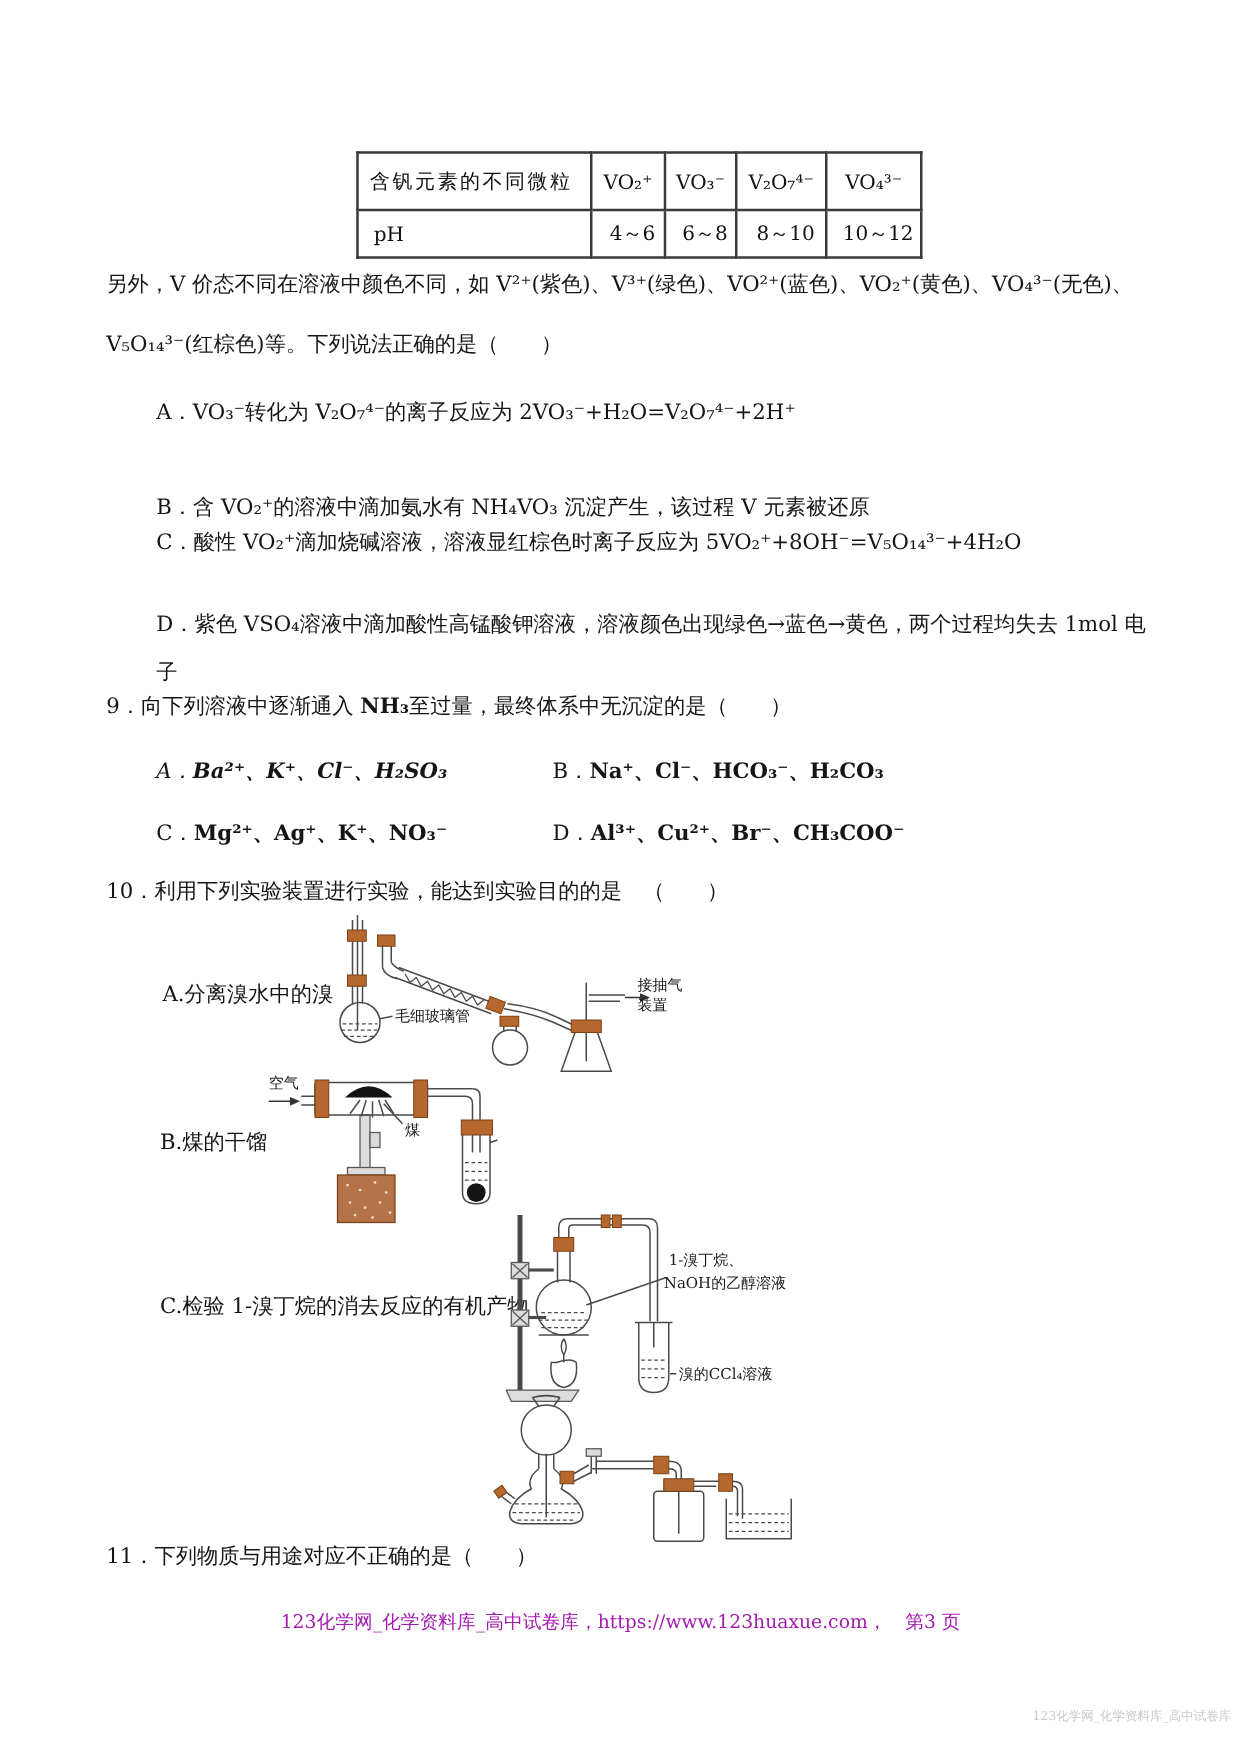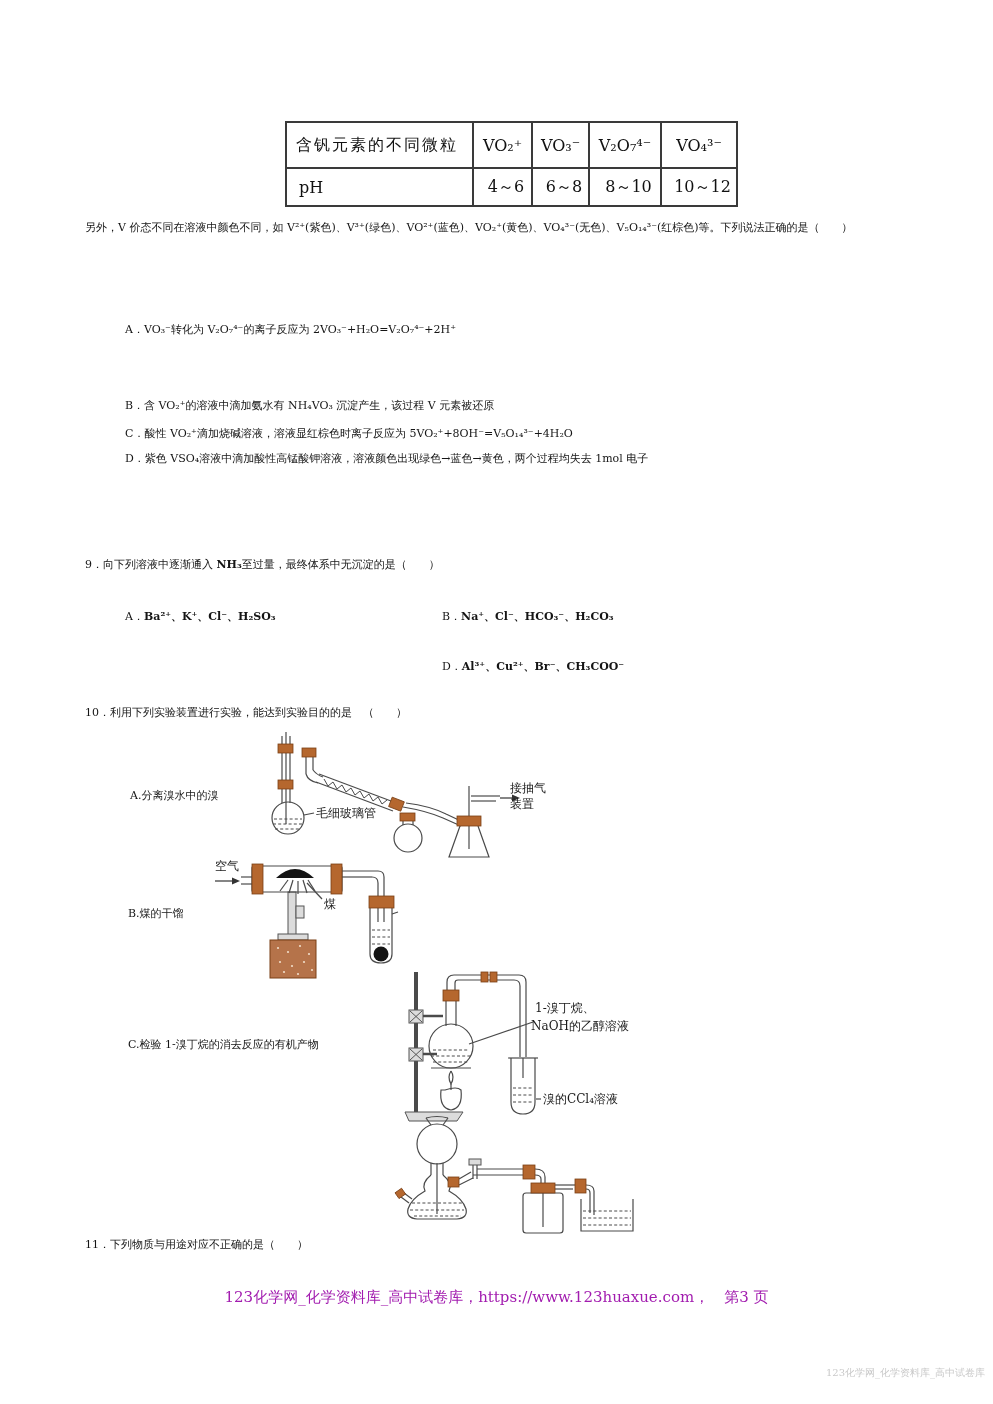--- a/index.html
+++ b/index.html
@@ -2,21 +2,21 @@
 <html><head>
 <meta charset="utf-8">
 <style>
   html,body { margin:0; padding:0; background:#ffffff; }
   .page {
     position:relative; width:993px; height:1404px; background:#fff;
     font-family:"DejaVu Serif","Liberation Serif",serif; color:#151515;
     overflow:hidden;
   }
   .abs { position:absolute; }
-  .t { font-size:11px; line-height:24px; }
+  .t { font-size:17px; line-height:24px; }
   .b { font-weight:bold; }
   table.vt { position:absolute; left:285px; top:121px; border-collapse:collapse; font-size:16px; color:#111; }
   .vt td { border:2px solid #3a3a3a; text-align:center; vertical-align:middle; padding:0 5px; }
   .vt tr.r1 td { height:44px; }
   .vt tr.r2 td { height:36px;padding-left:12px; }
   .vt td.lead { text-align:left; padding-left:9px; letter-spacing:2px; width:168px; }
   .vt td.c2 { width:47px;border-radius:17px; } .vt td.c3 { width:45px;border-radius:19px; } .vt td.c4 { width:60px; } .vt td.c5 { width:64px; }
   .q8d { width:805px; line-height:38px; }
   .intro { width:840px; line-height:48px; }
   .footer { position:absolute; left:0; right:0; top:1288px; text-align:center; font-size:15px; color:#a21caf; }
@@ -53,25 +53,26 @@
       <td>8～10</td>
       <td>10～12</td>
     </tr>
   </tbody>
     </table>
 
   <div class="abs t intro" style="left:85px; top:204px;">另外，V 价态不同在溶液中颜色不同，如 V²⁺(紫色)、V³⁺(绿色)、VO²⁺(蓝色)、VO₂⁺(黄色)、VO₄³⁻(无色)、V₅O₁₄³⁻(红棕色)等。下列说法正确的是（　　）</div>
   <div class="abs t" style="left:125px; top:318px;">A．VO₃⁻转化为 V₂O₇⁴⁻的离子反应为 2VO₃⁻+H₂O=V₂O₇⁴⁻+2H⁺</div>
   <div class="abs t" style="left:125px; top:370px;margin-top:24px;">B．含 VO₂⁺的溶液中滴加氨水有 NH₄VO₃ 沉淀产生，该过程 V 元素被还原</div>
   <div class="abs t" style="left:125px; top:422px;">C．酸性 VO₂⁺滴加烧碱溶液，溶液显红棕色时离子反应为 5VO₂⁺+8OH⁻=V₅O₁₄³⁻+4H₂O</div>
-  <div class="abs t q8d" style="left:125px; top:440px;">D．紫色 VSO₄溶液中滴加酸性高锰酸钾溶液，溶液颜色出现绿色→蓝色→黄色，两个过程均失去 1mol 电子</div>
+  <div class="abs t q8d" style="left:125px; top:481px;">D．紫色 VSO₄溶液中滴加酸性高锰酸钾溶液，溶液颜色出现绿色→蓝色→黄色，两个过程均失去 1mol 电子</div>
 
   <div class="abs t" style="left:85px; top:553px;"><span>9．向下列溶液中逐渐通入 </span><span class="b">NH₃</span><span>至过量，最终体系中无沉淀的是（　　）</span></div>
-  <div class="abs t" style="left:125px; top:605px;"><span>A．</span><span class="b">Ba²⁺、K⁺、Cl⁻、H₂SO₃</span></div>
+  <div class="abs t" style="left:125px; top:605px;font-style:italic;"><span>A．</span><span class="b">Ba²⁺、K⁺、Cl⁻、H₂SO₃</span></div>
   <div class="abs t" style="left:442px; top:605px;"><span>B．</span><span class="b">Na⁺、Cl⁻、HCO₃⁻、H₂CO₃</span></div>
+  <div class="abs t" style="left:125px; top:655px;"><span>C．</span><span class="b">Mg²⁺、Ag⁺、K⁺、NO₃⁻</span></div>
   <div class="abs t" style="left:442px; top:655px;"><span>D．</span><span class="b">Al³⁺、Cu²⁺、Br⁻、CH₃COO⁻</span></div>
 
   <div class="abs t" style="left:85px; top:701px;">10．利用下列实验装置进行实验，能达到实验目的的是　（　　）</div>
 
   <div class="abs t" style="left:130px; top:784px;">A.分离溴水中的溴</div>
 
   <svg class="abs" style="left:262px; top:728px;" width="290" height="140" viewBox="0 0 290 140">
     <g class="glass">
       <line x1="24" y1="4" x2="24" y2="96"></line>
       <line x1="20" y1="8" x2="20" y2="75"></line>

